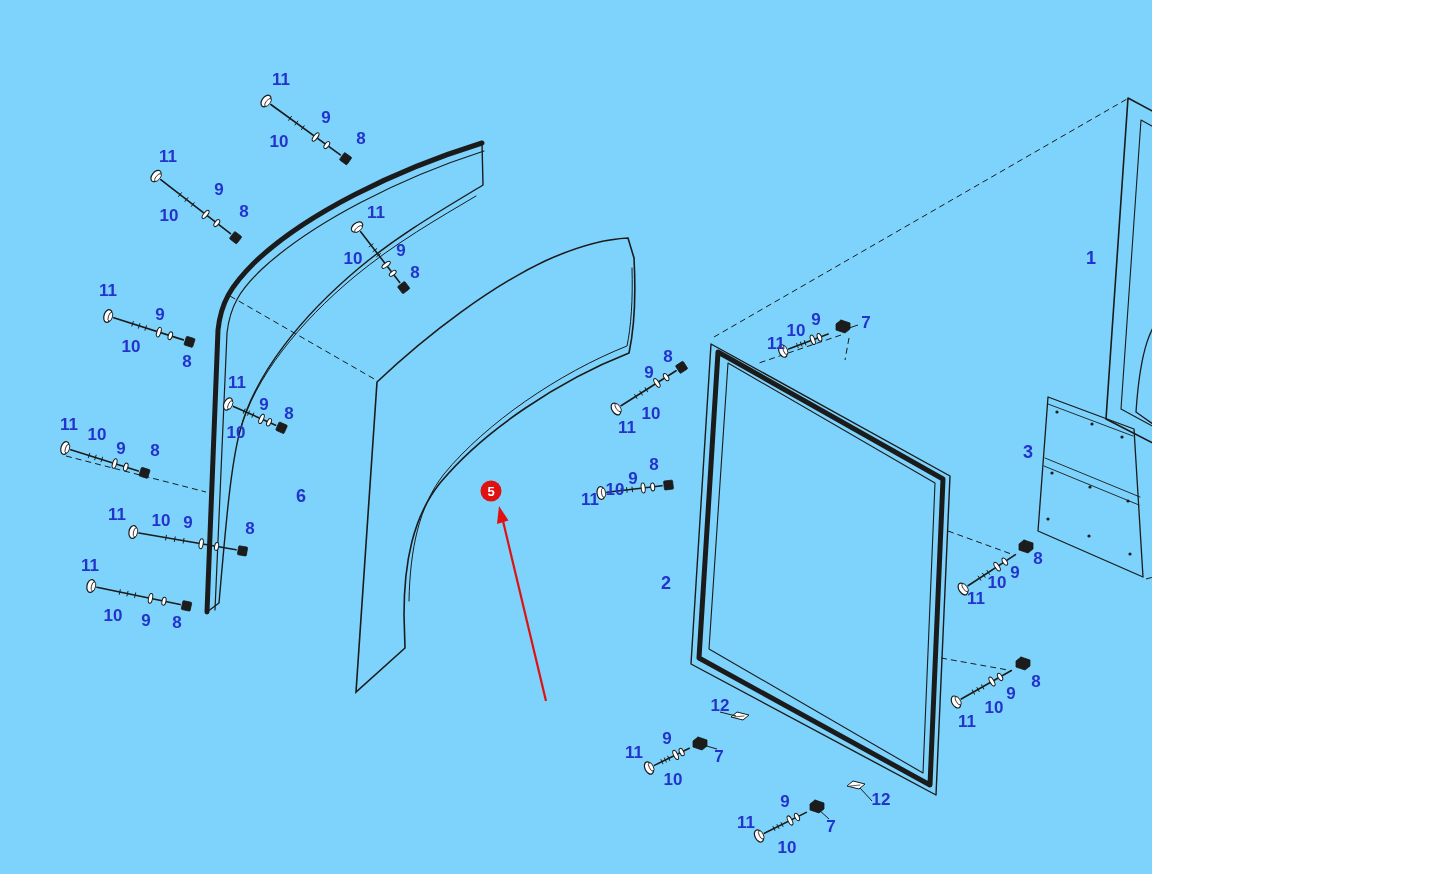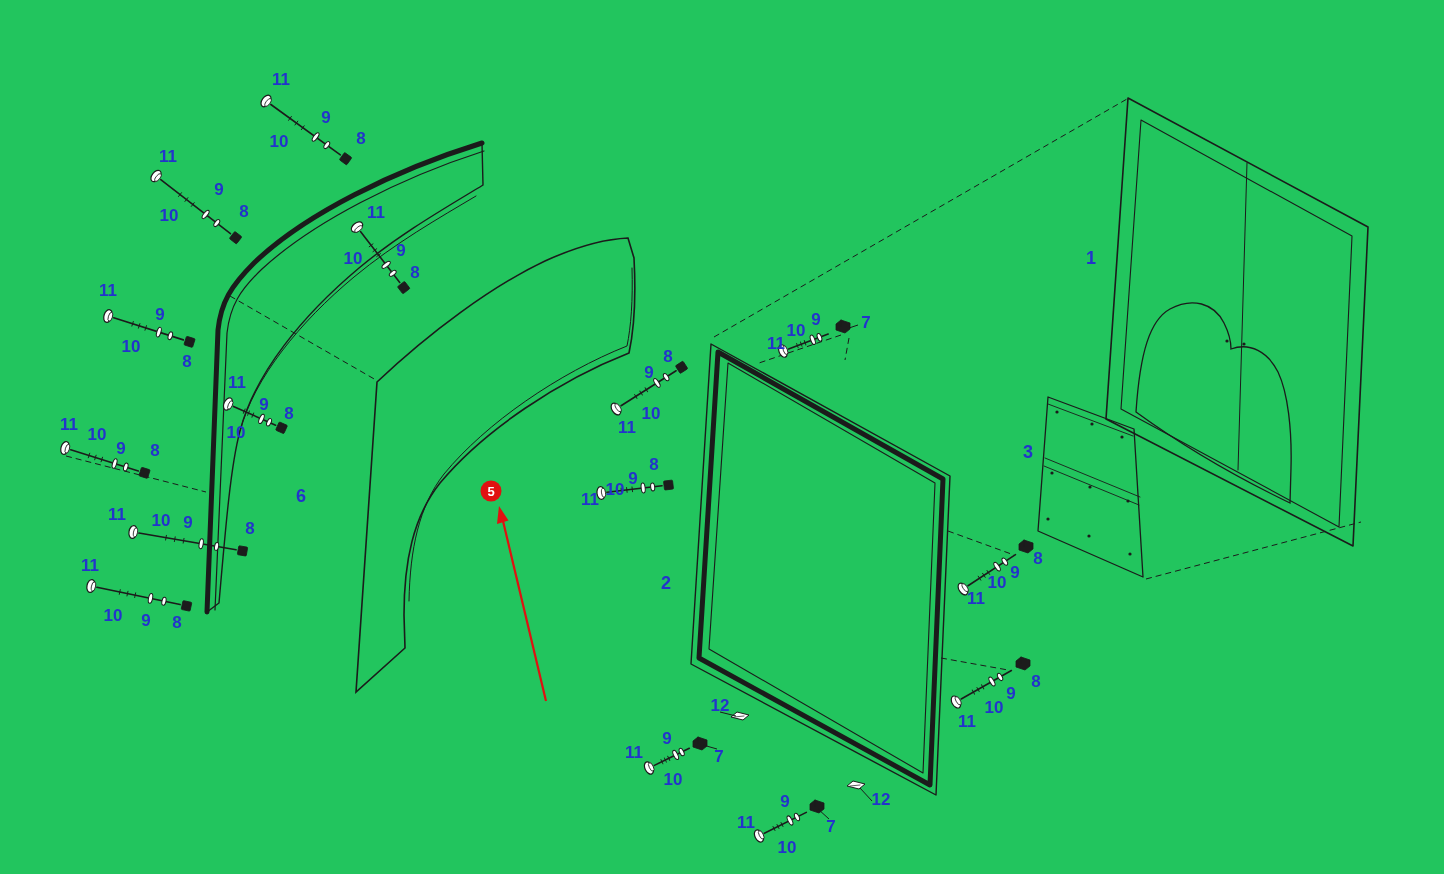--- a/index.html
+++ b/index.html
@@ -1,16 +1,16 @@
 <!DOCTYPE html>
 <html style="--callout: #2333cc; --line: #1b1b1b; --marker: #e01111; --marker-text: #ffffff;"><head>
 <meta charset="utf-8">
 <style>
   html,body{margin:0;padding:0;background:#ffffff;}
-  .stage{position:relative;width:1444px;height:874px;background:#22c55e;overflow:hidden;}
+  .stage{position:relative;width:1152px;height:874px;background:#7dd3fc;overflow:hidden;}
   svg{display:block;}
   .ln{stroke:var(--line,#1b1b1b);fill:none;stroke-linecap:round;}
   .dot{fill:var(--line,#1b1b1b);stroke:none;}
   .dash{stroke:var(--line,#1b1b1b);fill:none;stroke-width:1;stroke-dasharray:6 4;}
   .lead{stroke:var(--line,#1b1b1b);fill:none;stroke-width:1;}
   .callout{font-family:"Liberation Sans",sans-serif;font-weight:bold;font-size:17px;
            fill:var(--callout,#2333cc);text-anchor:middle;}
   .part-label{font-family:"Liberation Sans",sans-serif;font-weight:bold;font-size:18px;
            fill:var(--callout,#2333cc);text-anchor:middle;}
   .marker-text{font-family:"Liberation Sans",sans-serif;font-weight:bold;font-size:13px;

